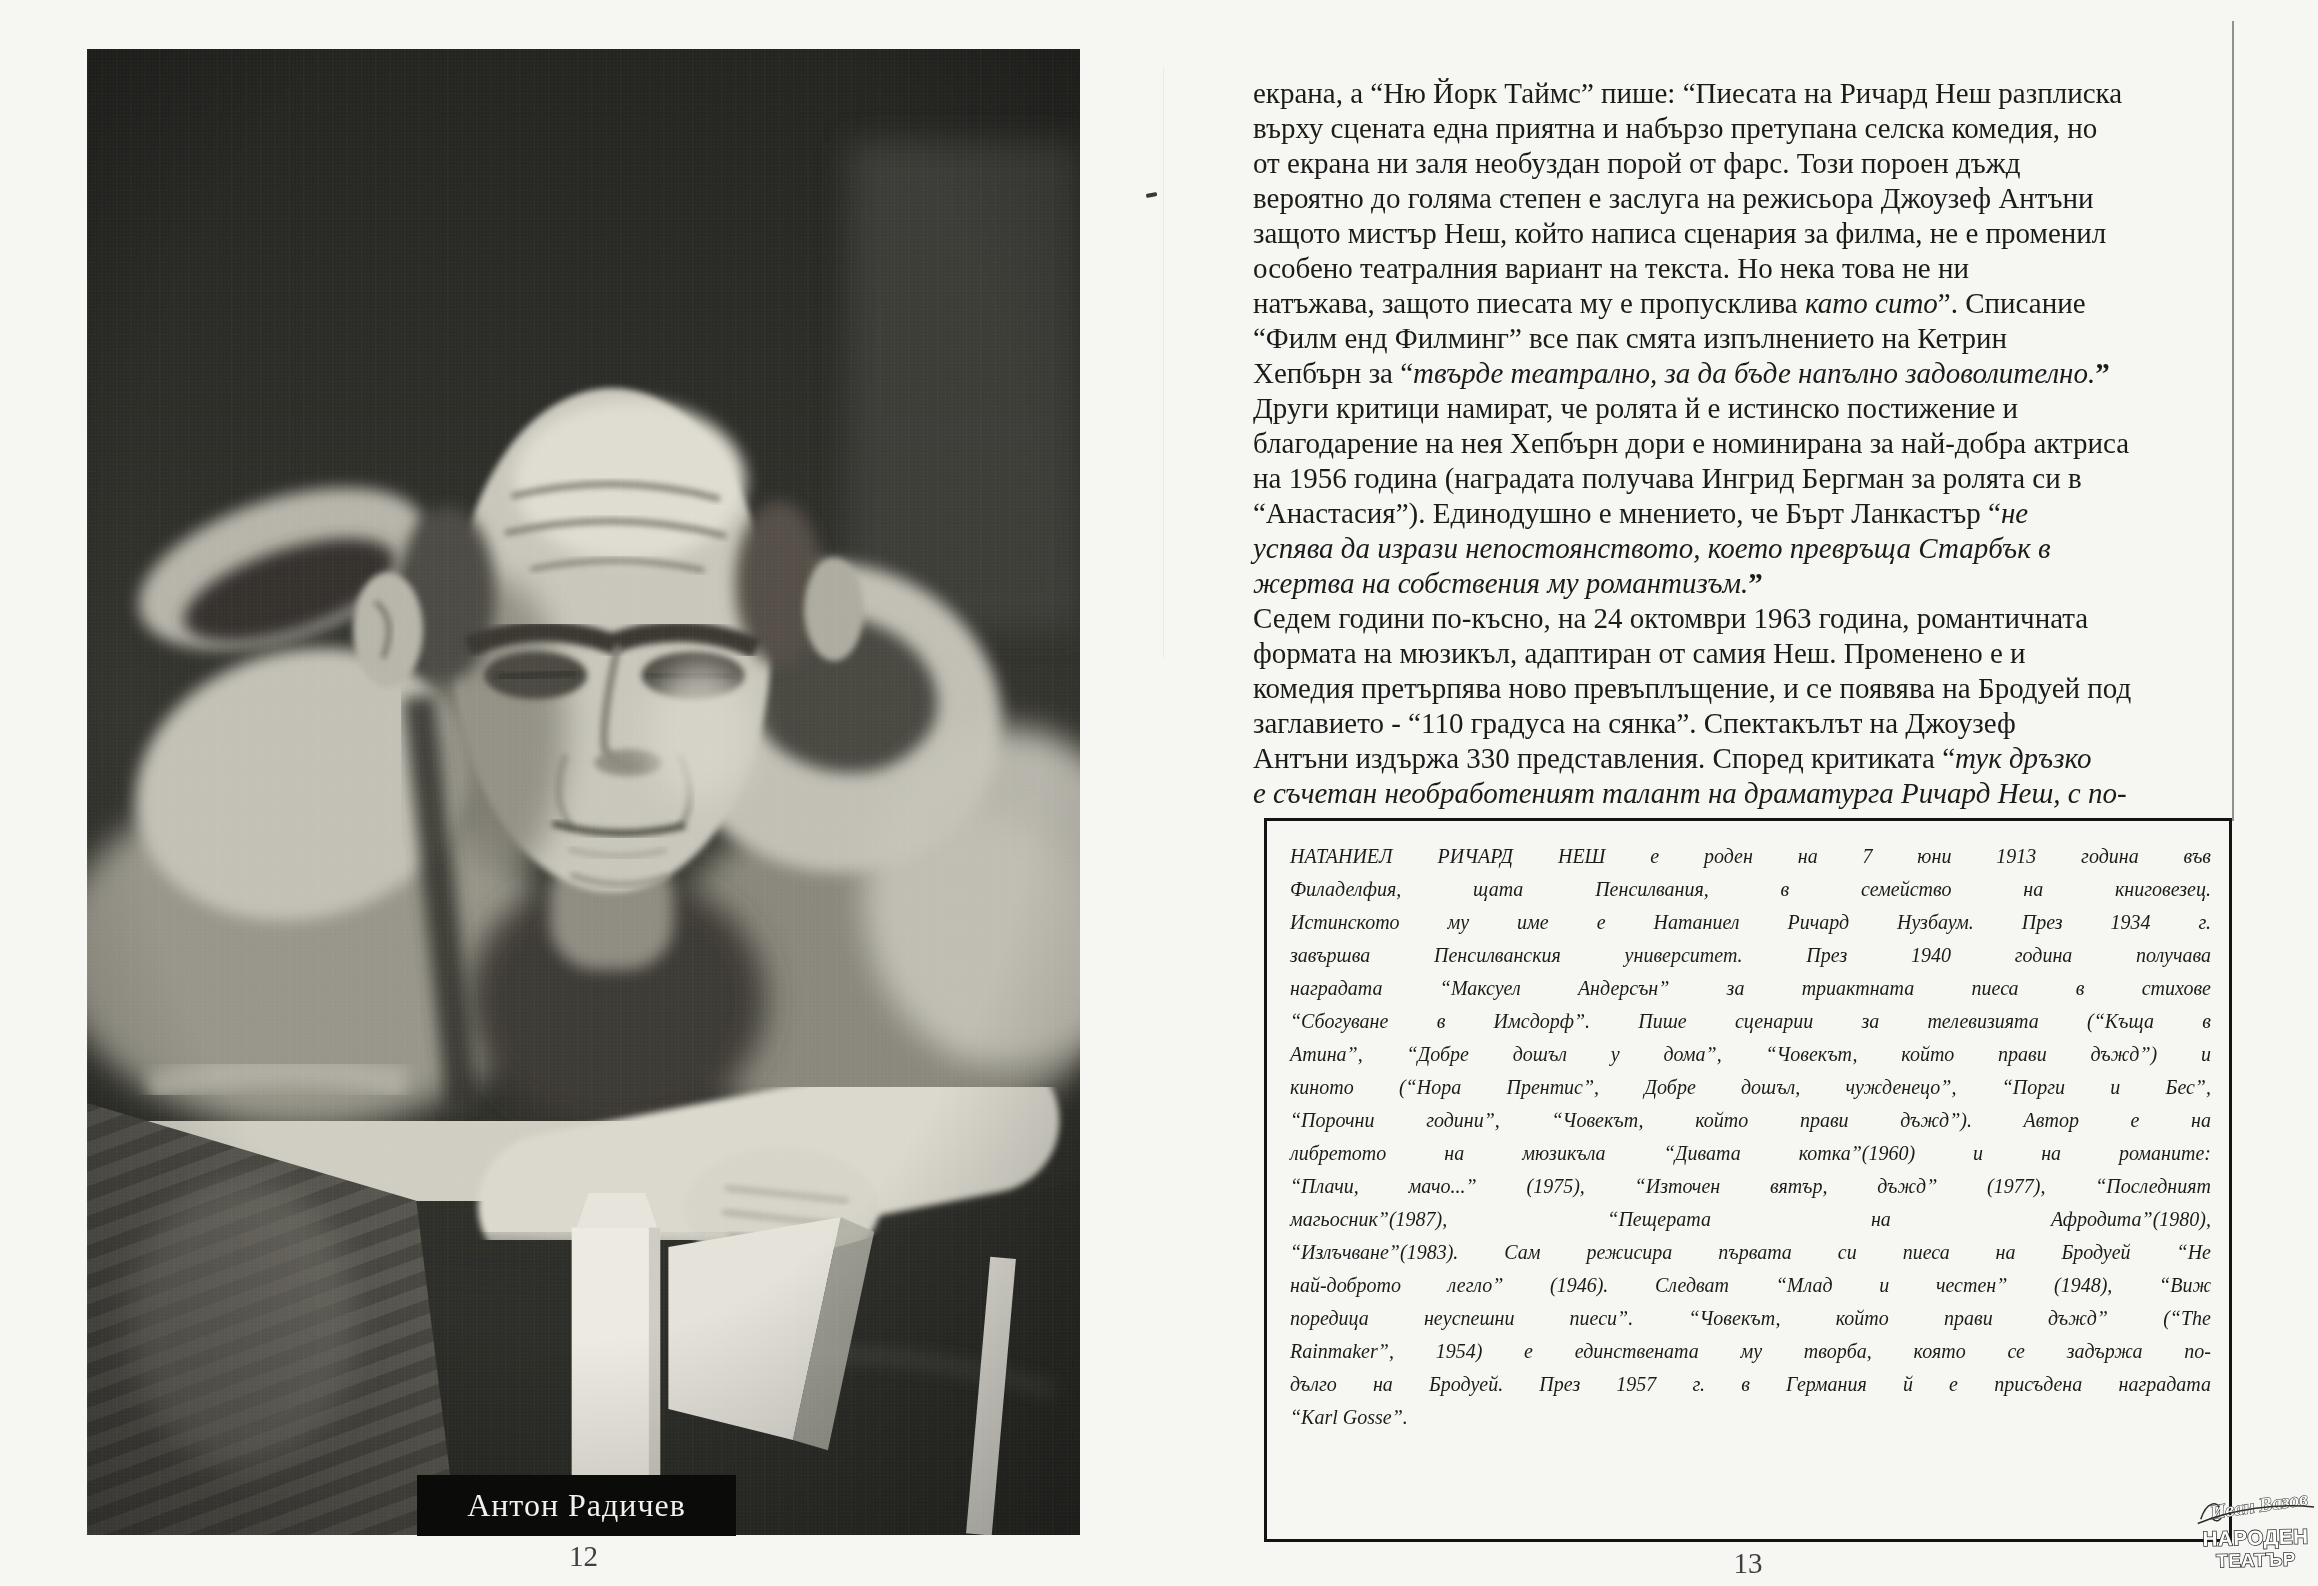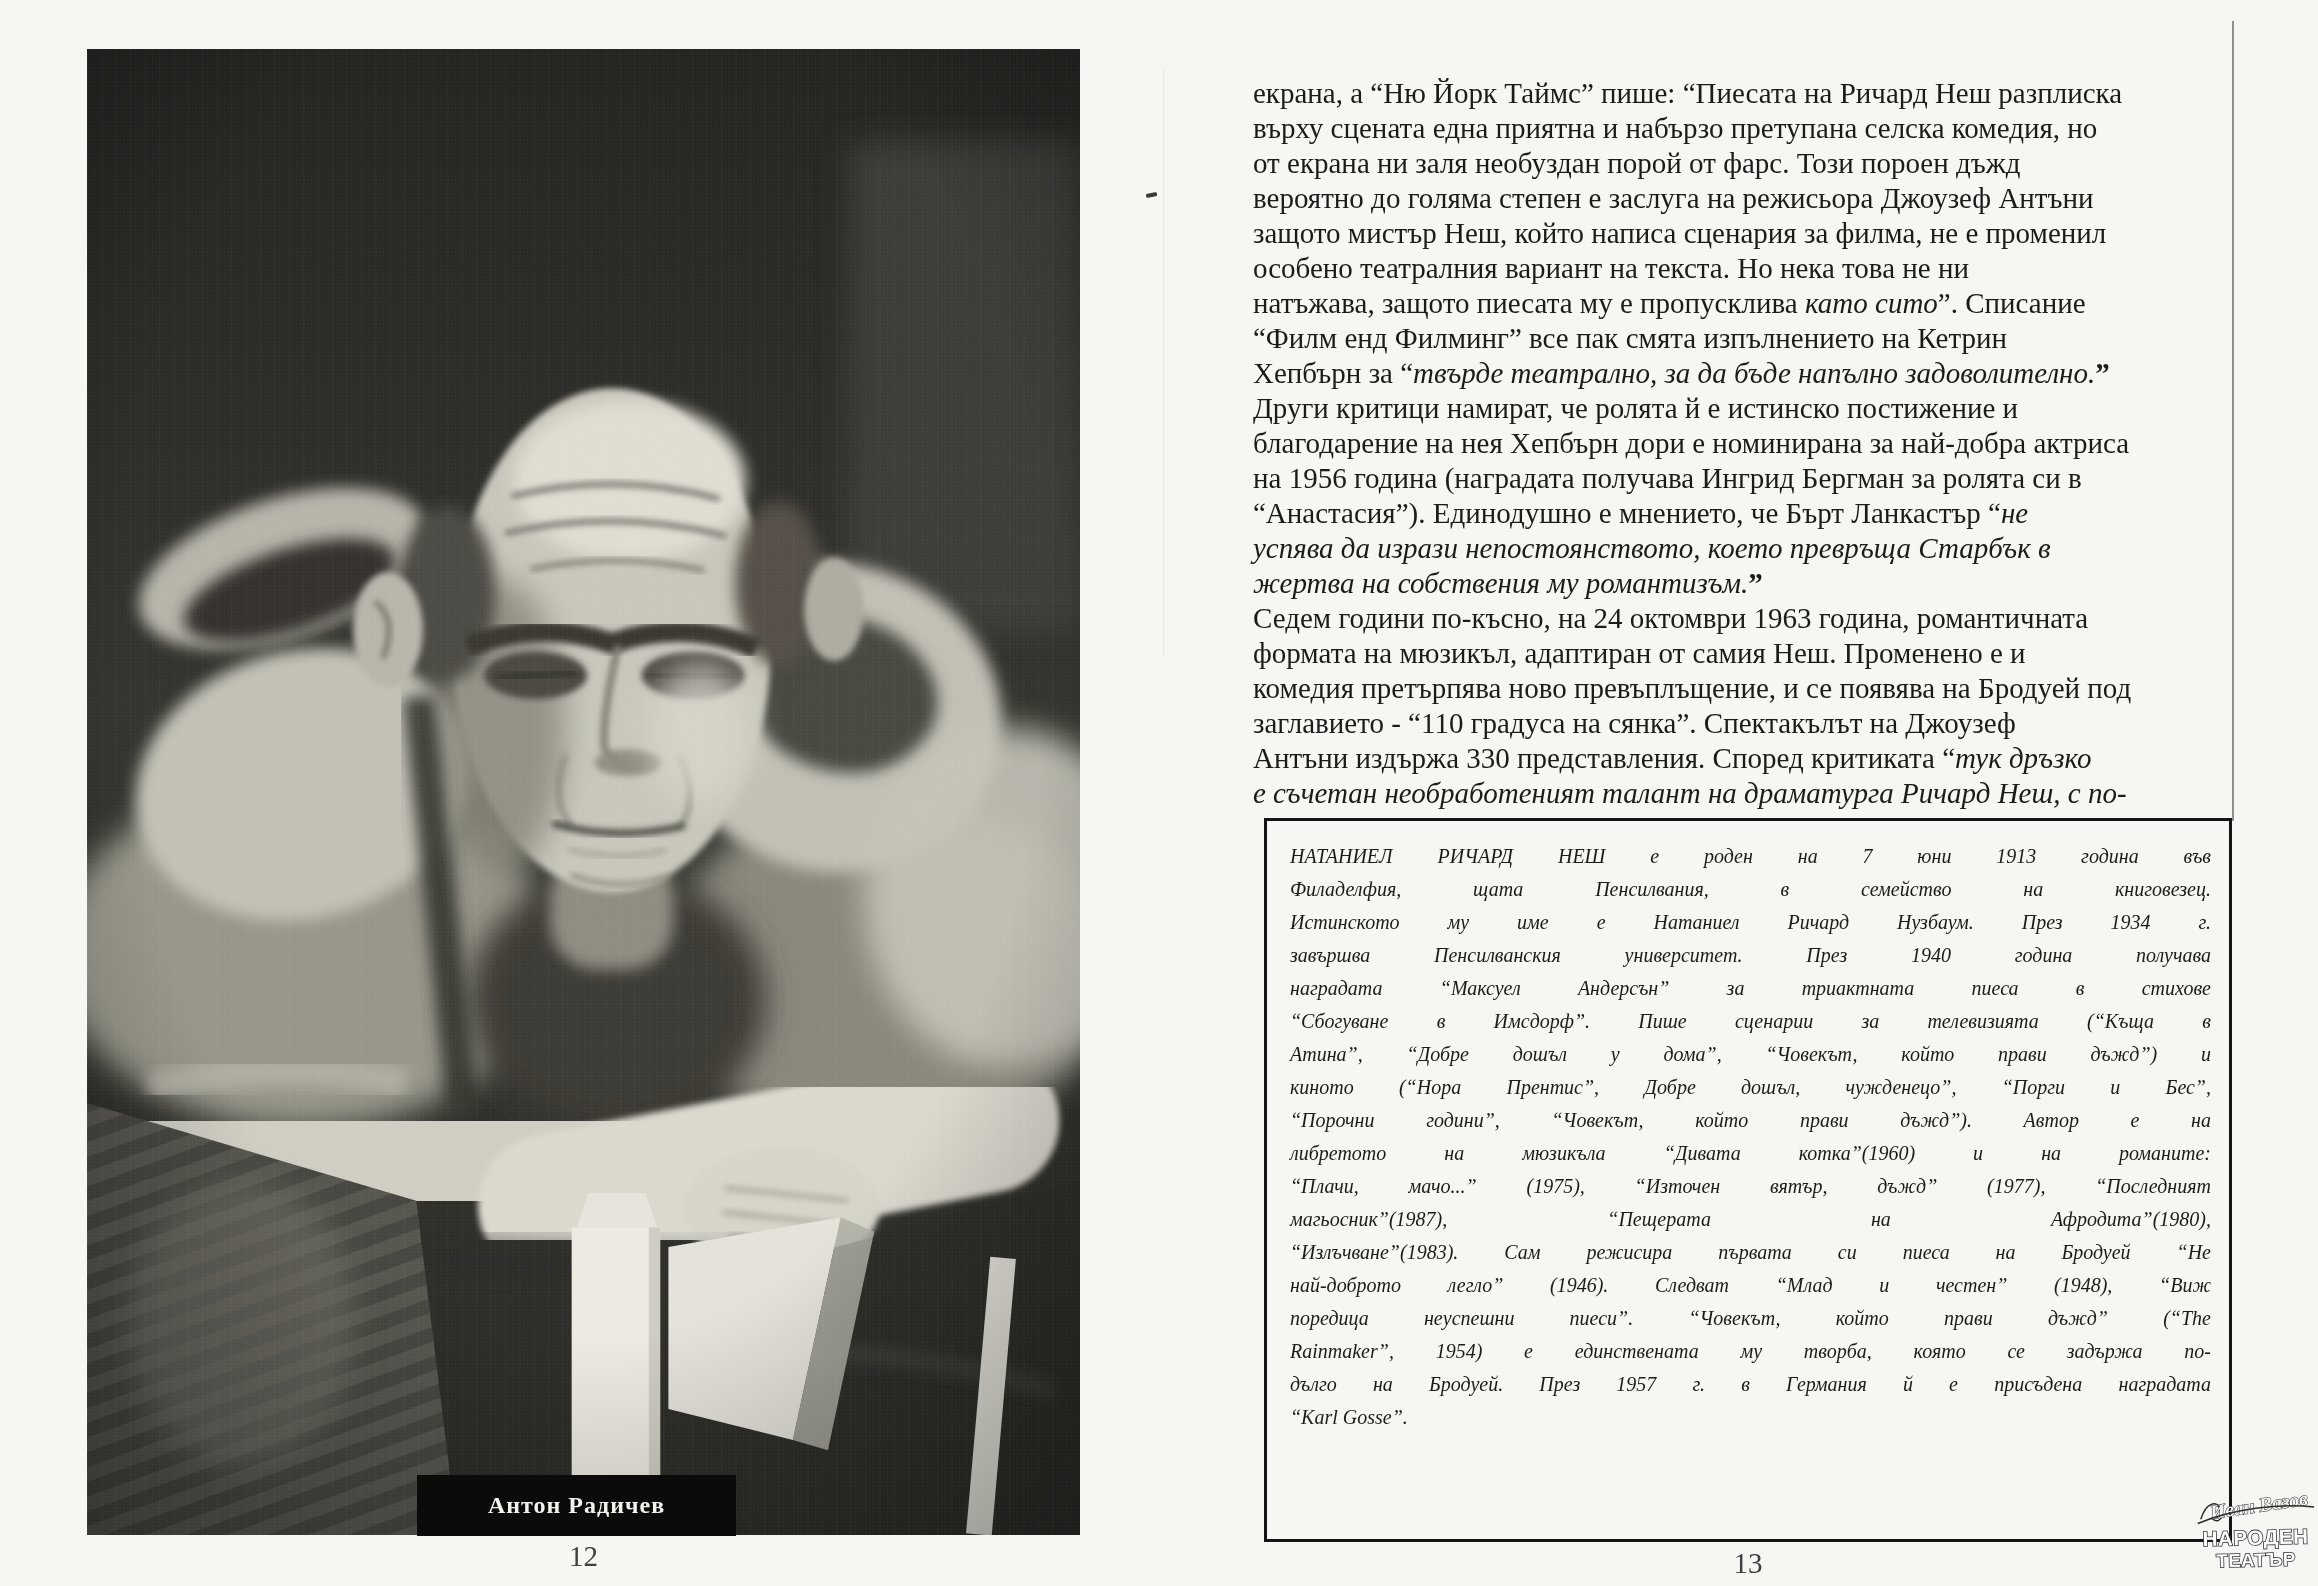--- a/index.html
+++ b/index.html
@@ -4,21 +4,21 @@
 <style>
   html,body{margin:0;padding:0;background:#e8e8e6;}
   #scan{position:relative;width:2319px;height:1586px;background:#f6f6f3;overflow:hidden;
         font-family:"Liberation Serif","DejaVu Serif",serif;color:#1b1b19;}
 
   
   #photo-frame{position:absolute;left:87px;top:49px;width:993px;height:1486px;background:#2e2e2a;}
   #photo-frame svg{display:block;width:100%;height:100%;}
   #caption-band{position:absolute;left:417px;top:1475px;width:319px;height:61px;
                 display:flex;align-items:center;justify-content:center;}
-  #caption-band .cap{font-weight:700;font-size:24px;letter-spacing:1px;}
+  #caption-band .cap{font-weight:400;font-size:32px;letter-spacing:1px;}
   .pagenum{position:absolute;font-size:29px;color:#404040;}
   #pagenum-left{left:87px;top:1540px;width:993px;text-align:center;}
   #pagenum-right{left:1264px;top:1547px;width:968px;text-align:center;}
 
   
   #main-text{position:absolute;left:1253px;top:76px;width:985px;
              font-size:29px;line-height:35px;text-align:left;}
   #bio-box{position:absolute;left:1264px;top:818px;width:968px;height:724px;
            border:3.6px solid #141414;box-sizing:border-box;background:transparent;}
   #box-text{position:absolute;left:23px;top:18.5px;width:921px;

